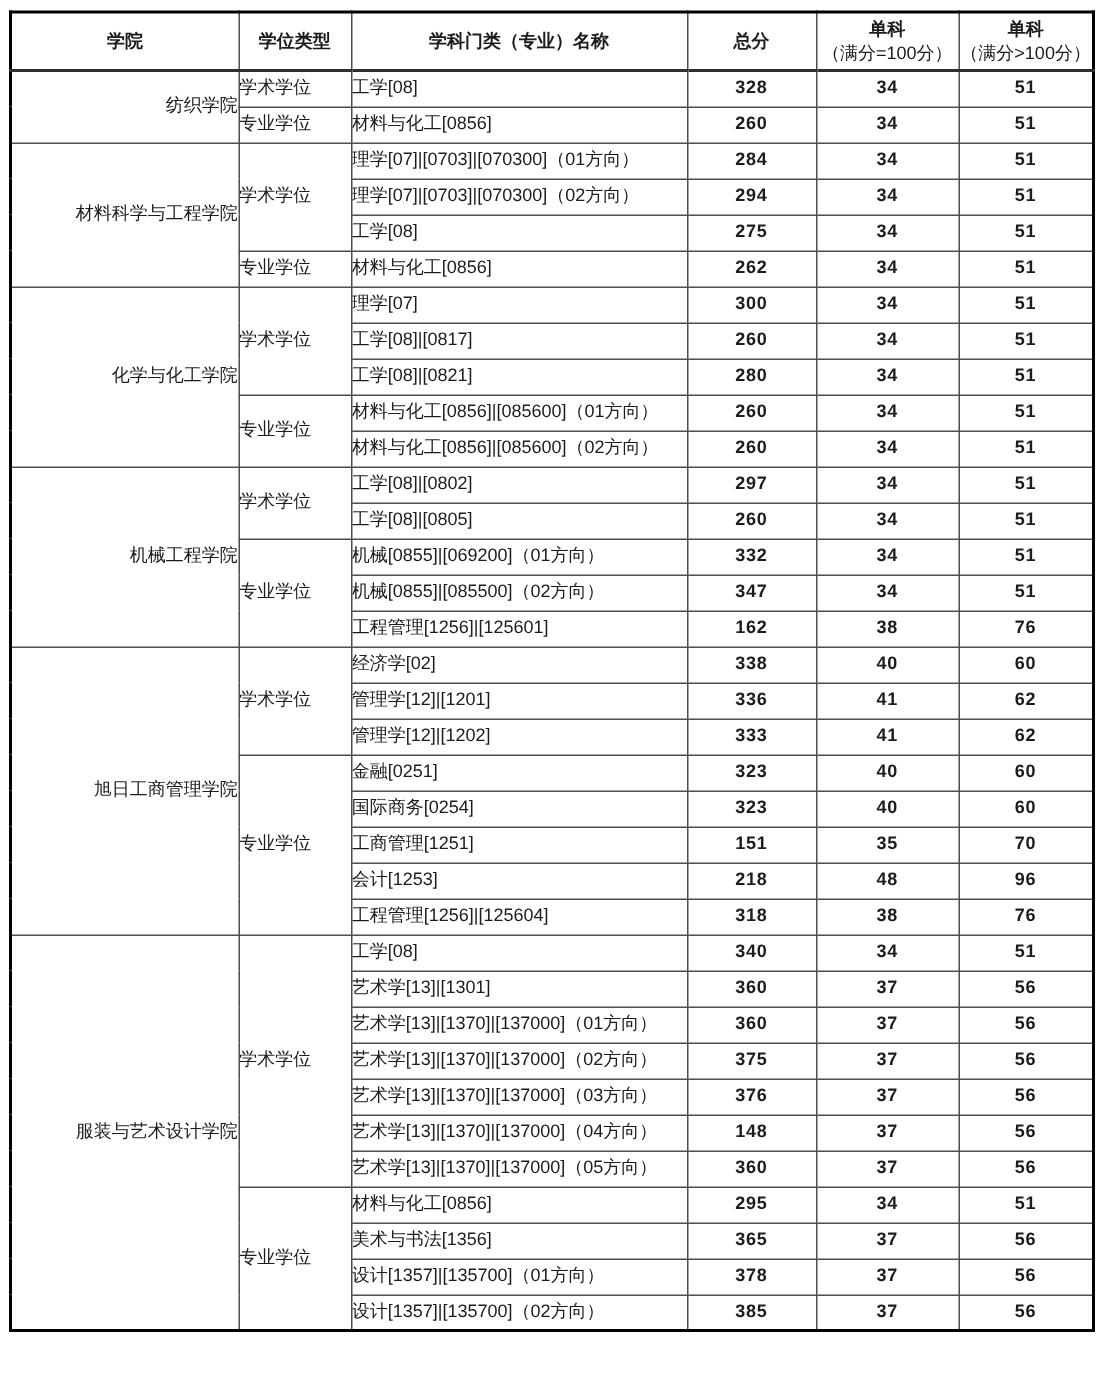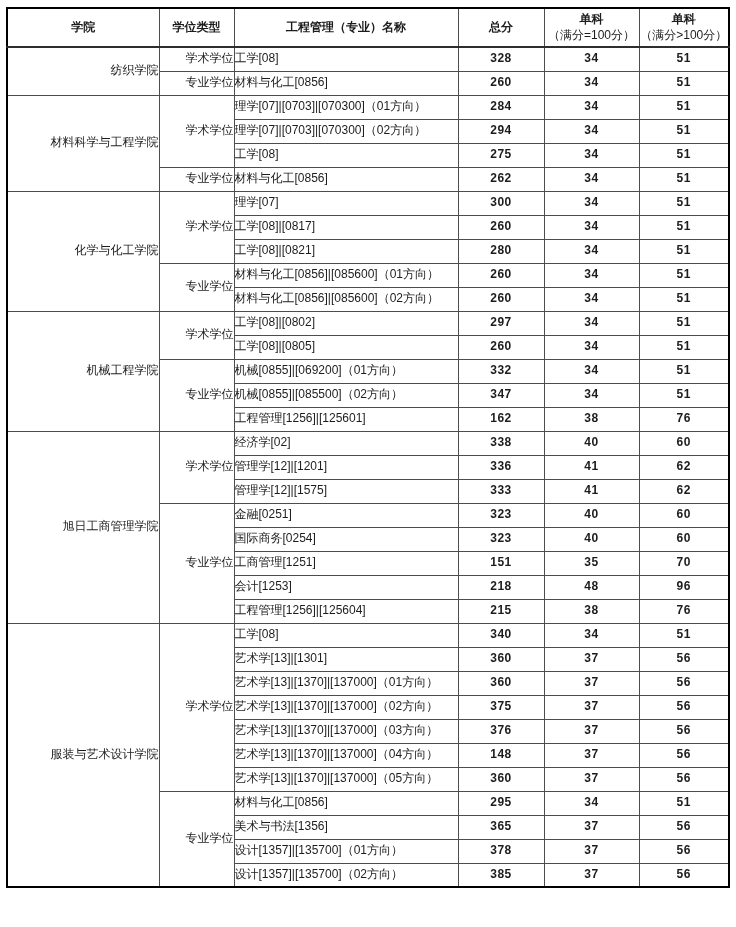--- a/index.html
+++ b/index.html
@@ -45,21 +45,21 @@
   }
   .score-table tbody td {
     height: 24px;
     vertical-align: middle;
   }
   .cell-college {
     text-align: right;
     font-weight: normal;
   }
   .cell-degree {
-    text-align: right;
+    text-align: left;
     font-weight: normal;
   }
   .cell-major {
     text-align: left;
     padding: 0 2px 0 4px;
     font-weight: normal;
     white-space: nowrap;
   }
   .cell-num {
     text-align: center;
@@ -81,21 +81,21 @@
   </colgroup>
   <thead>
     <tr>
       <th>
         <span>学院</span>
       </th>
       <th>
         <span>学位类型</span>
       </th>
       <th>
-        <span>工程管理（专业）名称</span>
+        <span>学科门类（专业）名称</span>
       </th>
       <th>
         <span>总分</span>
       </th>
       <th>
         <span>单科</span>
         <span class="sub">（满分=100分）</span>
       </th>
       <th>
         <span>单科</span>
@@ -220,21 +220,21 @@
         <td class="cell-num">40</td>
         <td class="cell-num">60</td>
       </tr>
       <tr>
         <td class="cell-major">管理学[12]|[1201]</td>
         <td class="cell-num">336</td>
         <td class="cell-num">41</td>
         <td class="cell-num">62</td>
       </tr>
       <tr>
-        <td class="cell-major">管理学[12]|[1575]</td>
+        <td class="cell-major">管理学[12]|[1202]</td>
         <td class="cell-num">333</td>
         <td class="cell-num">41</td>
         <td class="cell-num">62</td>
       </tr>
       <tr>
         <td class="cell-degree" rowspan="5">专业学位</td>
         <td class="cell-major">金融[0251]</td>
         <td class="cell-num">323</td>
         <td class="cell-num">40</td>
         <td class="cell-num">60</td>
@@ -252,21 +252,21 @@
         <td class="cell-num">70</td>
       </tr>
       <tr>
         <td class="cell-major">会计[1253]</td>
         <td class="cell-num">218</td>
         <td class="cell-num">48</td>
         <td class="cell-num">96</td>
       </tr>
       <tr>
         <td class="cell-major">工程管理[1256]|[125604]</td>
-        <td class="cell-num">215</td>
+        <td class="cell-num">318</td>
         <td class="cell-num">38</td>
         <td class="cell-num">76</td>
       </tr>
       <tr>
         <td class="cell-college" rowspan="11">服装与艺术设计学院</td>
         <td class="cell-degree" rowspan="7">学术学位</td>
         <td class="cell-major">工学[08]</td>
         <td class="cell-num">340</td>
         <td class="cell-num">34</td>
         <td class="cell-num">51</td>

